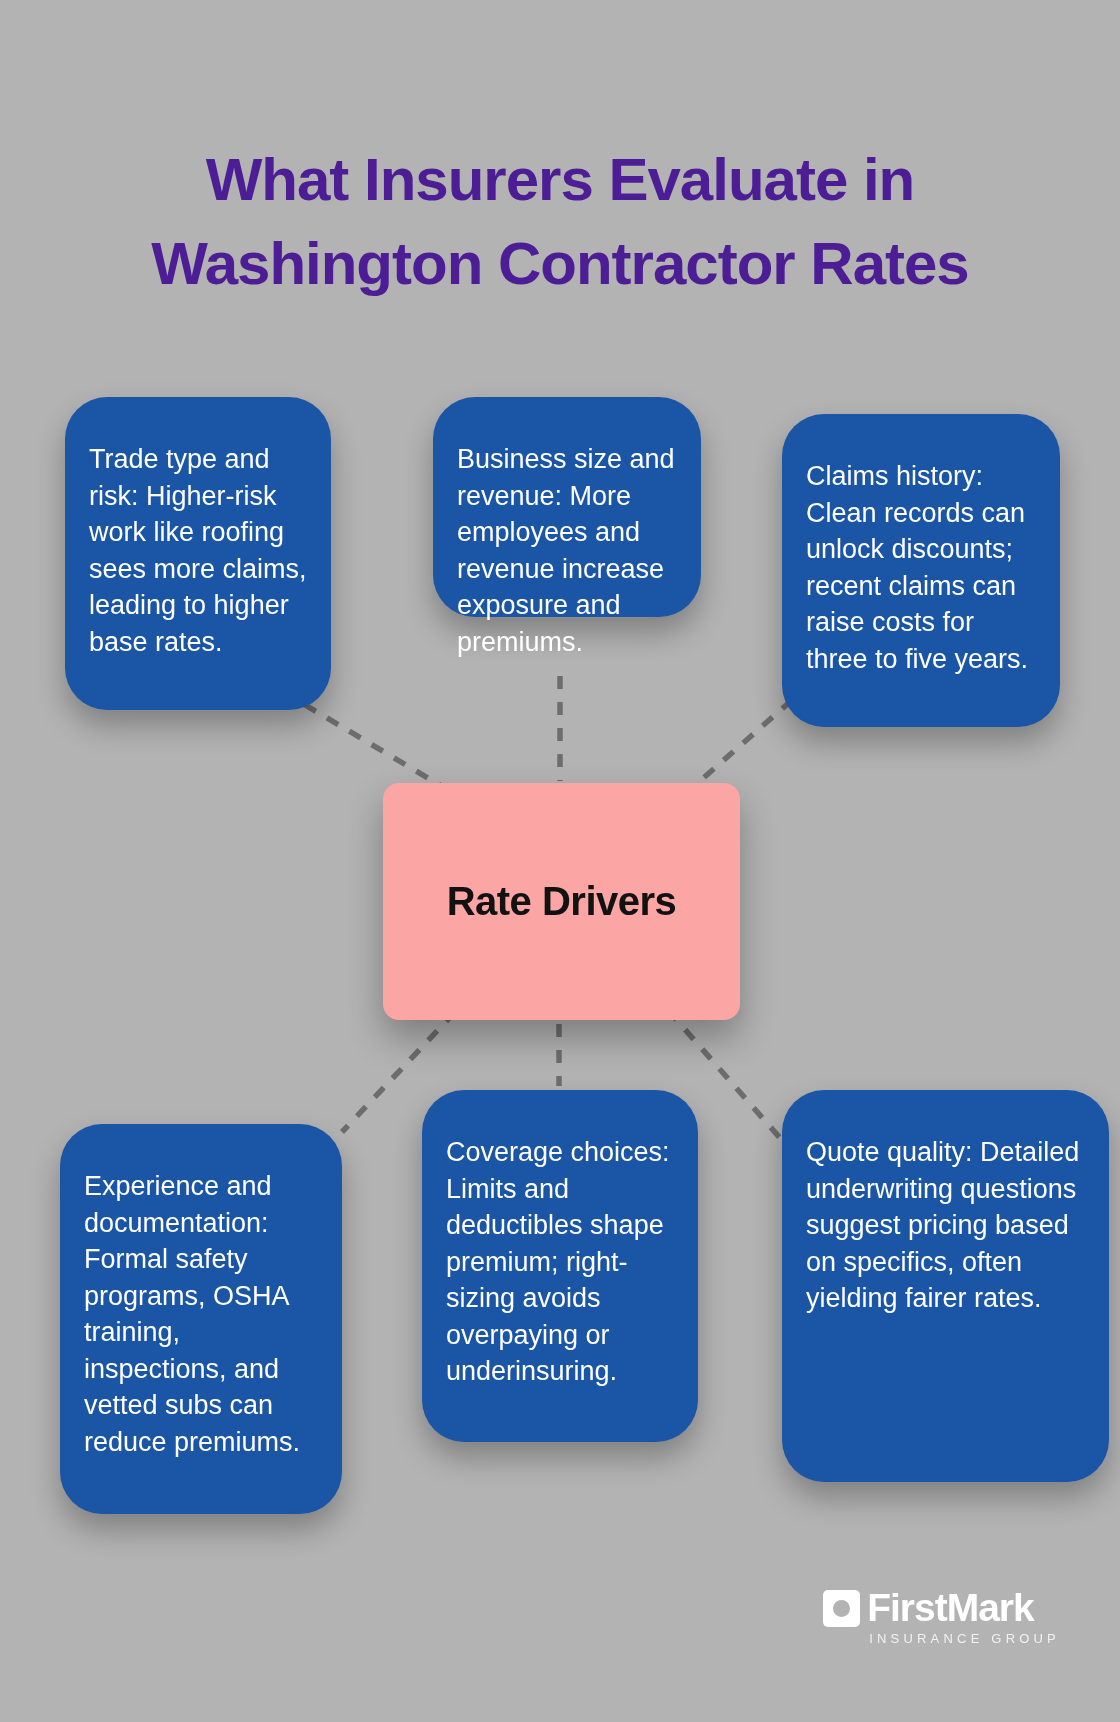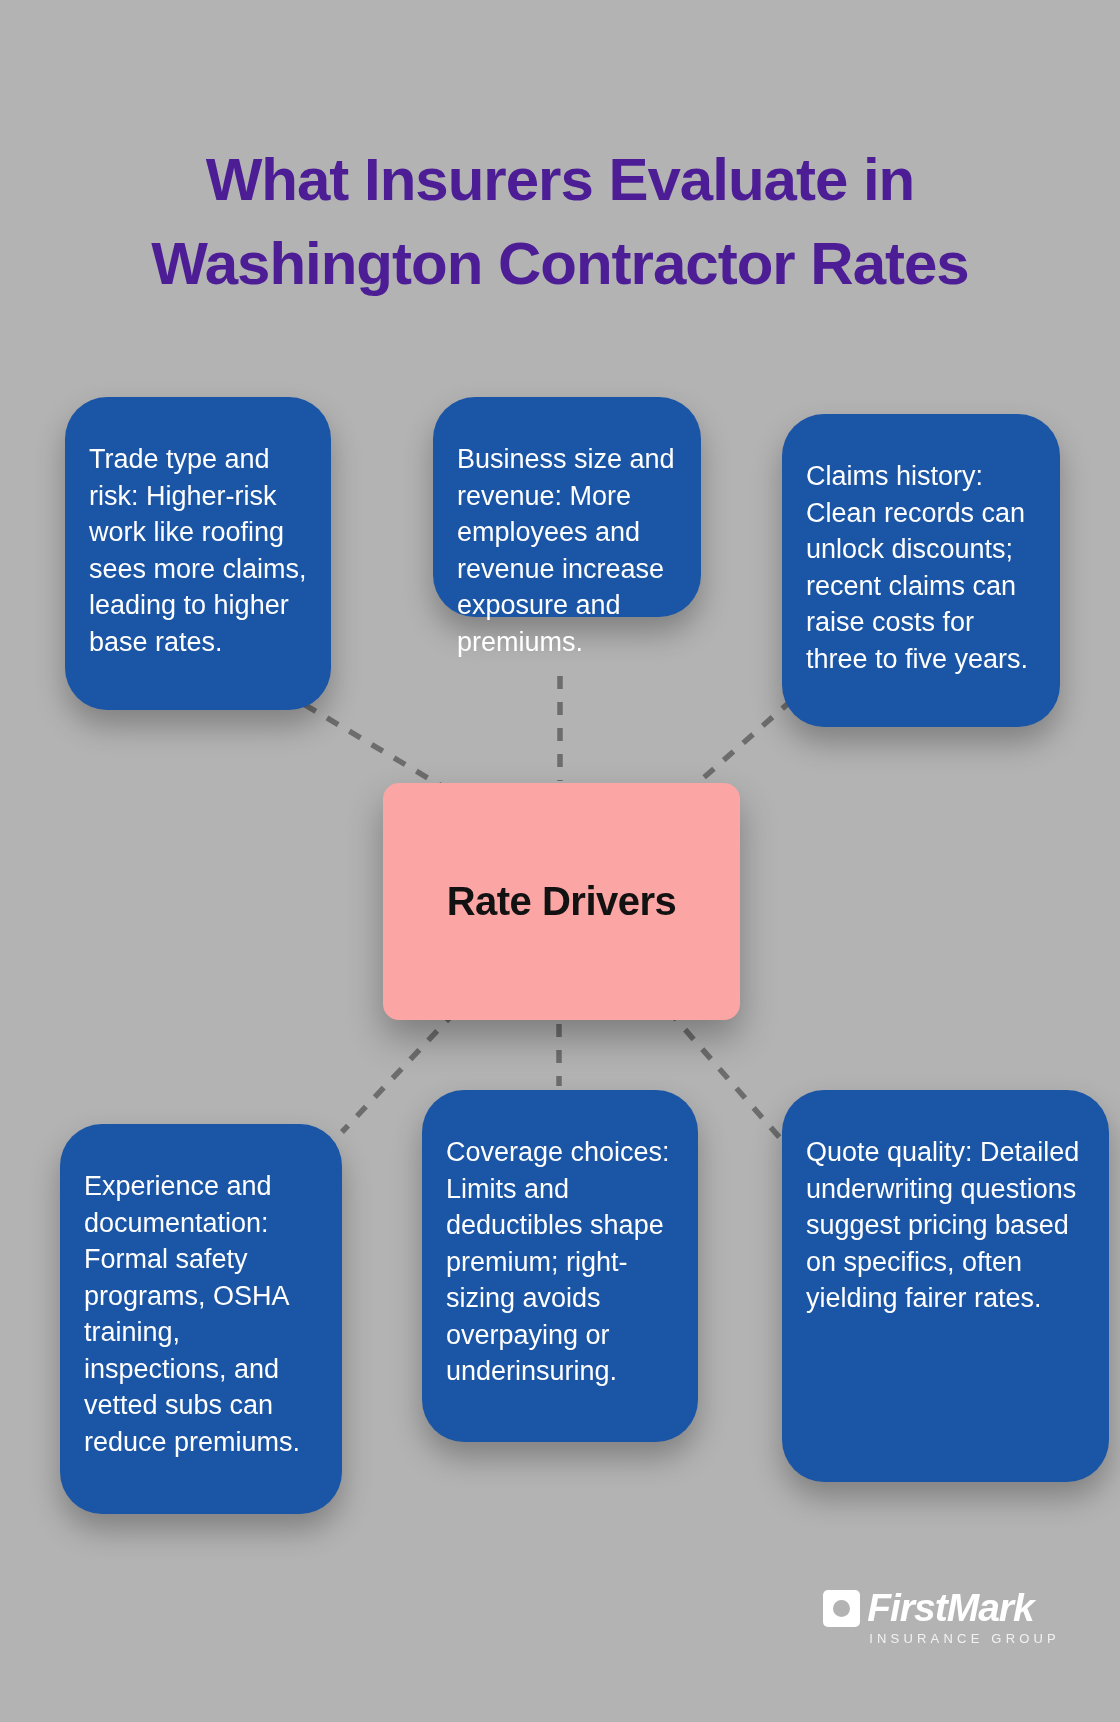--- a/index.html
+++ b/index.html
@@ -58,21 +58,21 @@
     font-size:40px;
     font-weight:700;
     color:#121212;
     letter-spacing:-0.5px;
   }
   .logo{
     position:absolute;
     top:1586px;right:60px;
     display:flex;flex-direction:column;
   }
-  .logo-row{display:flex;align-items:center;gap:7px;font-style:italic;}
+  .logo-row{display:flex;align-items:center;gap:7px;}
   .logo-mark{
     width:37px;height:37px;
     background:#ffffff;
     border-radius:5px;
     display:flex;align-items:center;justify-content:center;
   }
   .logo-mark-hole{
     width:17px;height:17px;
     background:#b3b3b3;
     border-radius:50%;

